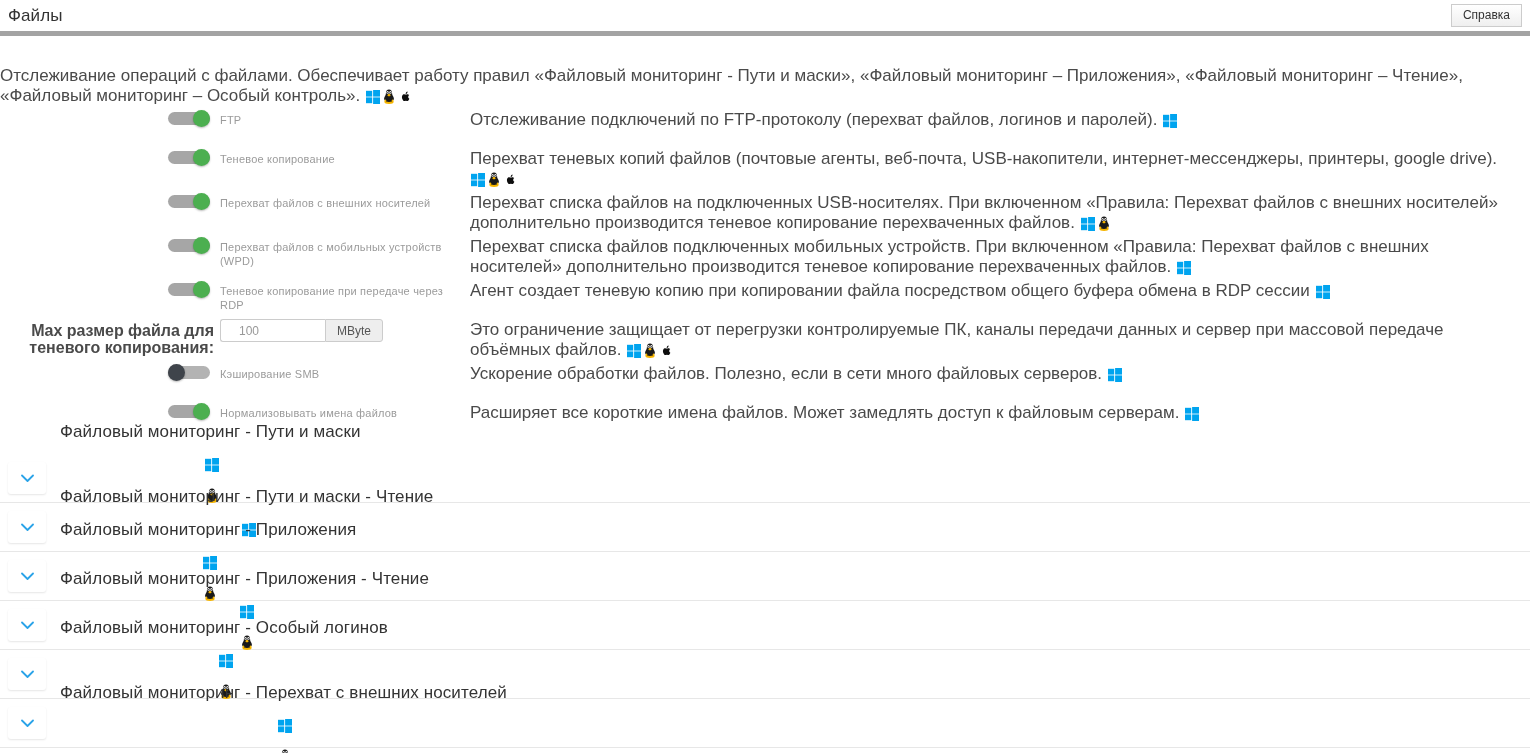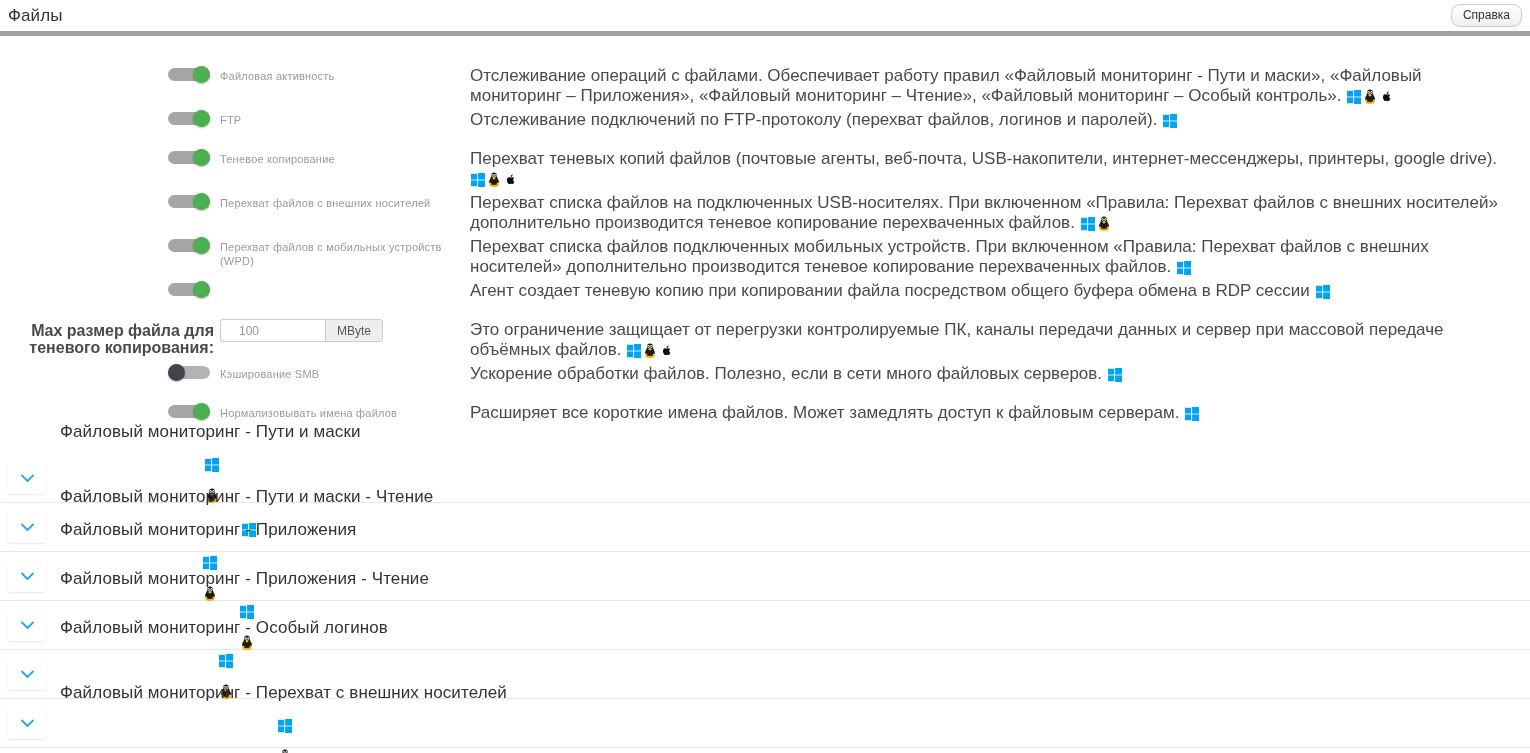--- a/index.html
+++ b/index.html
@@ -27,21 +27,21 @@
     letter-spacing: .1px;
   }
   .help-btn {
     position: absolute;
     right: 8px;
     top: 4px;
     font-size: 12px;
     color: #333333;
     background: linear-gradient(#ffffff, #efefef);
     border: 1px solid #cccccc;
-    border-radius: 9px;
+    border-radius: 0;
     padding: 4px 11px 5px 11px;
     cursor: pointer;
     line-height: 1;
   }
 
   
   .settings {
     padding-top: 26px;
   }
   .row {
@@ -206,150 +206,142 @@
 </head>
 <body>
 
 <div class="header">
   <div class="page-title">Файлы</div>
   <button class="help-btn">Справка</button>
 </div>
 
 <div class="settings" id="settings-list">
     <div class="row">
+      <div class="desc-cell"><span>Отслеживание операций с файлами. Обеспечивает работу правил «Файловый мониторинг - Пути и маски», «Файловый мониторинг – Приложения», «Файловый мониторинг – Чтение», «Файловый мониторинг – Особый контроль».</span> <span class="os"><svg width="14" height="14" viewBox="0 0 14 14">
+            <rect x="0" y="0.8" width="6.2" height="5.8" fill="#00a4ef"></rect>
+            <rect x="7.1" y="0" width="6.9" height="6.6" fill="#00a4ef"></rect>
+            <rect x="0" y="7.4" width="6.2" height="5.8" fill="#00a4ef"></rect>
+            <rect x="7.1" y="7.4" width="6.9" height="6.6" fill="#00a4ef"></rect>
+          </svg></span><span class="os"><svg width="14" height="15" viewBox="0 0 14 15">
+            <ellipse cx="7" cy="13" rx="4.6" ry="1.9" fill="#f6b500"></ellipse>
+            <path d="M7 0.6c-2.1 0-3.1 1.7-3.1 3.6 0 1.4-.5 2.3-1.1 3.4C2.1 8.8 1.8 9.9 2.5 11c.8 1.3 2.5 1.9 4.5 1.9s3.7-.6 4.5-1.9c.7-1.1.4-2.2-.3-3.4-.6-1.1-1.1-2-1.1-3.4 0-1.9-1-3.6-3.1-3.6z" fill="#1a1a1a"></path>
+            <ellipse cx="5.6" cy="3.5" rx="1.15" ry="1.5" fill="#ffffff"></ellipse>
+            <ellipse cx="8.4" cy="3.5" rx="1.15" ry="1.5" fill="#ffffff"></ellipse>
+            <ellipse cx="5.75" cy="3.8" rx=".55" ry=".75" fill="#111111"></ellipse>
+            <ellipse cx="8.25" cy="3.8" rx=".55" ry=".75" fill="#111111"></ellipse>
+            <path d="M7 5.1c-.9 0-1.6.6-1.6 1.2 0 .5.7 1 1.6 1s1.6-.5 1.6-1c0-.6-.7-1.2-1.6-1.2z" fill="#f6b500"></path>
+            <path d="M3.3 10.2c-.6 1-1 1.9-.6 2.3.4.4 1.2-.2 1.8-1.1z" fill="#f6b500"></path>
+            <path d="M10.7 10.2c.6 1 1 1.9.6 2.3-.4.4-1.2-.2-1.8-1.1z" fill="#f6b500"></path>
+          </svg></span><span class="os"><svg width="15" height="15" viewBox="0 0 15 15">
+            <circle cx="7.5" cy="7.5" r="7.5" fill="#ffffff"></circle>
+            <path d="M10.2 8.1c0-1.3.9-1.9 1-2-.5-.8-1.4-.9-1.7-.9-.7-.1-1.4.4-1.8.4-.4 0-.9-.4-1.5-.4-.8 0-1.5.5-1.9 1.2-.8 1.4-.2 3.5.6 4.6.4.6.8 1.2 1.4 1.1.6 0 .8-.4 1.5-.4s.9.4 1.5.4c.6 0 1-.6 1.4-1.1.4-.6.6-1.2.6-1.3 0 0-1.1-.4-1.1-1.6z" fill="#0d0d0d"></path>
+            <path d="M9.1 4.2c.3-.4.5-1 .5-1.6-.5 0-1.1.3-1.4.7-.3.4-.6 1-.5 1.6.6.1 1.1-.3 1.4-.7z" fill="#0d0d0d"></path>
+          </svg></span></div>
+    </div>
+    <div class="row">
       <div class="row-left">
         <div class="toggle-cell">
           <span class="switch" role="switch">
             <span class="track"></span>
             <span class="knob"></span>
           </span>
         </div>
-        <div class="label-cell">Файловая активность</div>
-      </div>
-      <div class="desc-cell"><span>Отслеживание операций с файлами. Обеспечивает работу правил «Файловый мониторинг - Пути и маски», «Файловый мониторинг – Приложения», «Файловый мониторинг – Чтение», «Файловый мониторинг – Особый контроль».</span> <span class="os"><svg width="14" height="14" viewBox="0 0 14 14">
-            <rect x="0" y="0.8" width="6.2" height="5.8" fill="#00a4ef"></rect>
-            <rect x="7.1" y="0" width="6.9" height="6.6" fill="#00a4ef"></rect>
-            <rect x="0" y="7.4" width="6.2" height="5.8" fill="#00a4ef"></rect>
-            <rect x="7.1" y="7.4" width="6.9" height="6.6" fill="#00a4ef"></rect>
-          </svg></span><span class="os"><svg width="14" height="15" viewBox="0 0 14 15">
-            <ellipse cx="7" cy="13" rx="4.6" ry="1.9" fill="#f6b500"></ellipse>
-            <path d="M7 0.6c-2.1 0-3.1 1.7-3.1 3.6 0 1.4-.5 2.3-1.1 3.4C2.1 8.8 1.8 9.9 2.5 11c.8 1.3 2.5 1.9 4.5 1.9s3.7-.6 4.5-1.9c.7-1.1.4-2.2-.3-3.4-.6-1.1-1.1-2-1.1-3.4 0-1.9-1-3.6-3.1-3.6z" fill="#1a1a1a"></path>
-            <ellipse cx="5.6" cy="3.5" rx="1.15" ry="1.5" fill="#ffffff"></ellipse>
-            <ellipse cx="8.4" cy="3.5" rx="1.15" ry="1.5" fill="#ffffff"></ellipse>
-            <ellipse cx="5.75" cy="3.8" rx=".55" ry=".75" fill="#111111"></ellipse>
-            <ellipse cx="8.25" cy="3.8" rx=".55" ry=".75" fill="#111111"></ellipse>
-            <path d="M7 5.1c-.9 0-1.6.6-1.6 1.2 0 .5.7 1 1.6 1s1.6-.5 1.6-1c0-.6-.7-1.2-1.6-1.2z" fill="#f6b500"></path>
-            <path d="M3.3 10.2c-.6 1-1 1.9-.6 2.3.4.4 1.2-.2 1.8-1.1z" fill="#f6b500"></path>
-            <path d="M10.7 10.2c.6 1 1 1.9.6 2.3-.4.4-1.2-.2-1.8-1.1z" fill="#f6b500"></path>
-          </svg></span><span class="os"><svg width="15" height="15" viewBox="0 0 15 15">
-            <circle cx="7.5" cy="7.5" r="7.5" fill="#ffffff"></circle>
-            <path d="M10.2 8.1c0-1.3.9-1.9 1-2-.5-.8-1.4-.9-1.7-.9-.7-.1-1.4.4-1.8.4-.4 0-.9-.4-1.5-.4-.8 0-1.5.5-1.9 1.2-.8 1.4-.2 3.5.6 4.6.4.6.8 1.2 1.4 1.1.6 0 .8-.4 1.5-.4s.9.4 1.5.4c.6 0 1-.6 1.4-1.1.4-.6.6-1.2.6-1.3 0 0-1.1-.4-1.1-1.6z" fill="#0d0d0d"></path>
-            <path d="M9.1 4.2c.3-.4.5-1 .5-1.6-.5 0-1.1.3-1.4.7-.3.4-.6 1-.5 1.6.6.1 1.1-.3 1.4-.7z" fill="#0d0d0d"></path>
+        <div class="label-cell">FTP</div>
+      </div>
+      <div class="desc-cell"><span>Отслеживание подключений по FTP-протоколу (перехват файлов, логинов и паролей).</span> <span class="os"><svg width="14" height="14" viewBox="0 0 14 14">
+            <rect x="0" y="0.8" width="6.2" height="5.8" fill="#00a4ef"></rect>
+            <rect x="7.1" y="0" width="6.9" height="6.6" fill="#00a4ef"></rect>
+            <rect x="0" y="7.4" width="6.2" height="5.8" fill="#00a4ef"></rect>
+            <rect x="7.1" y="7.4" width="6.9" height="6.6" fill="#00a4ef"></rect>
           </svg></span></div>
     </div>
     <div class="row">
       <div class="row-left">
         <div class="toggle-cell">
           <span class="switch" role="switch">
             <span class="track"></span>
             <span class="knob"></span>
           </span>
         </div>
-        <div class="label-cell">FTP</div>
-      </div>
-      <div class="desc-cell"><span>Отслеживание подключений по FTP-протоколу (перехват файлов, логинов и паролей).</span> <span class="os"><svg width="14" height="14" viewBox="0 0 14 14">
-            <rect x="0" y="0.8" width="6.2" height="5.8" fill="#00a4ef"></rect>
-            <rect x="7.1" y="0" width="6.9" height="6.6" fill="#00a4ef"></rect>
-            <rect x="0" y="7.4" width="6.2" height="5.8" fill="#00a4ef"></rect>
-            <rect x="7.1" y="7.4" width="6.9" height="6.6" fill="#00a4ef"></rect>
+        <div class="label-cell">Теневое копирование</div>
+      </div>
+      <div class="desc-cell"><span>Перехват теневых копий файлов (почтовые агенты, веб-почта, USB-накопители, интернет-мессенджеры, принтеры, google drive).</span> <span class="os"><svg width="14" height="14" viewBox="0 0 14 14">
+            <rect x="0" y="0.8" width="6.2" height="5.8" fill="#00a4ef"></rect>
+            <rect x="7.1" y="0" width="6.9" height="6.6" fill="#00a4ef"></rect>
+            <rect x="0" y="7.4" width="6.2" height="5.8" fill="#00a4ef"></rect>
+            <rect x="7.1" y="7.4" width="6.9" height="6.6" fill="#00a4ef"></rect>
+          </svg></span><span class="os"><svg width="14" height="15" viewBox="0 0 14 15">
+            <ellipse cx="7" cy="13" rx="4.6" ry="1.9" fill="#f6b500"></ellipse>
+            <path d="M7 0.6c-2.1 0-3.1 1.7-3.1 3.6 0 1.4-.5 2.3-1.1 3.4C2.1 8.8 1.8 9.9 2.5 11c.8 1.3 2.5 1.9 4.5 1.9s3.7-.6 4.5-1.9c.7-1.1.4-2.2-.3-3.4-.6-1.1-1.1-2-1.1-3.4 0-1.9-1-3.6-3.1-3.6z" fill="#1a1a1a"></path>
+            <ellipse cx="5.6" cy="3.5" rx="1.15" ry="1.5" fill="#ffffff"></ellipse>
+            <ellipse cx="8.4" cy="3.5" rx="1.15" ry="1.5" fill="#ffffff"></ellipse>
+            <ellipse cx="5.75" cy="3.8" rx=".55" ry=".75" fill="#111111"></ellipse>
+            <ellipse cx="8.25" cy="3.8" rx=".55" ry=".75" fill="#111111"></ellipse>
+            <path d="M7 5.1c-.9 0-1.6.6-1.6 1.2 0 .5.7 1 1.6 1s1.6-.5 1.6-1c0-.6-.7-1.2-1.6-1.2z" fill="#f6b500"></path>
+            <path d="M3.3 10.2c-.6 1-1 1.9-.6 2.3.4.4 1.2-.2 1.8-1.1z" fill="#f6b500"></path>
+            <path d="M10.7 10.2c.6 1 1 1.9.6 2.3-.4.4-1.2-.2-1.8-1.1z" fill="#f6b500"></path>
+          </svg></span><span class="os"><svg width="15" height="15" viewBox="0 0 15 15">
+            <circle cx="7.5" cy="7.5" r="7.5" fill="#ffffff"></circle>
+            <path d="M10.2 8.1c0-1.3.9-1.9 1-2-.5-.8-1.4-.9-1.7-.9-.7-.1-1.4.4-1.8.4-.4 0-.9-.4-1.5-.4-.8 0-1.5.5-1.9 1.2-.8 1.4-.2 3.5.6 4.6.4.6.8 1.2 1.4 1.1.6 0 .8-.4 1.5-.4s.9.4 1.5.4c.6 0 1-.6 1.4-1.1.4-.6.6-1.2.6-1.3 0 0-1.1-.4-1.1-1.6z" fill="#0d0d0d"></path>
+            <path d="M9.1 4.2c.3-.4.5-1 .5-1.6-.5 0-1.1.3-1.4.7-.3.4-.6 1-.5 1.6.6.1 1.1-.3 1.4-.7z" fill="#0d0d0d"></path>
           </svg></span></div>
     </div>
     <div class="row">
       <div class="row-left">
         <div class="toggle-cell">
           <span class="switch" role="switch">
             <span class="track"></span>
             <span class="knob"></span>
           </span>
         </div>
-        <div class="label-cell">Теневое копирование</div>
-      </div>
-      <div class="desc-cell"><span>Перехват теневых копий файлов (почтовые агенты, веб-почта, USB-накопители, интернет-мессенджеры, принтеры, google drive).</span> <span class="os"><svg width="14" height="14" viewBox="0 0 14 14">
+        <div class="label-cell">Перехват файлов с внешних носителей</div>
+      </div>
+      <div class="desc-cell"><span>Перехват списка файлов на подключенных USB-носителях. При включенном «Правила: Перехват файлов с внешних носителей» дополнительно производится теневое копирование перехваченных файлов.</span> <span class="os"><svg width="14" height="14" viewBox="0 0 14 14">
             <rect x="0" y="0.8" width="6.2" height="5.8" fill="#00a4ef"></rect>
             <rect x="7.1" y="0" width="6.9" height="6.6" fill="#00a4ef"></rect>
             <rect x="0" y="7.4" width="6.2" height="5.8" fill="#00a4ef"></rect>
             <rect x="7.1" y="7.4" width="6.9" height="6.6" fill="#00a4ef"></rect>
           </svg></span><span class="os"><svg width="14" height="15" viewBox="0 0 14 15">
             <ellipse cx="7" cy="13" rx="4.6" ry="1.9" fill="#f6b500"></ellipse>
             <path d="M7 0.6c-2.1 0-3.1 1.7-3.1 3.6 0 1.4-.5 2.3-1.1 3.4C2.1 8.8 1.8 9.9 2.5 11c.8 1.3 2.5 1.9 4.5 1.9s3.7-.6 4.5-1.9c.7-1.1.4-2.2-.3-3.4-.6-1.1-1.1-2-1.1-3.4 0-1.9-1-3.6-3.1-3.6z" fill="#1a1a1a"></path>
             <ellipse cx="5.6" cy="3.5" rx="1.15" ry="1.5" fill="#ffffff"></ellipse>
             <ellipse cx="8.4" cy="3.5" rx="1.15" ry="1.5" fill="#ffffff"></ellipse>
             <ellipse cx="5.75" cy="3.8" rx=".55" ry=".75" fill="#111111"></ellipse>
             <ellipse cx="8.25" cy="3.8" rx=".55" ry=".75" fill="#111111"></ellipse>
             <path d="M7 5.1c-.9 0-1.6.6-1.6 1.2 0 .5.7 1 1.6 1s1.6-.5 1.6-1c0-.6-.7-1.2-1.6-1.2z" fill="#f6b500"></path>
             <path d="M3.3 10.2c-.6 1-1 1.9-.6 2.3.4.4 1.2-.2 1.8-1.1z" fill="#f6b500"></path>
             <path d="M10.7 10.2c.6 1 1 1.9.6 2.3-.4.4-1.2-.2-1.8-1.1z" fill="#f6b500"></path>
-          </svg></span><span class="os"><svg width="15" height="15" viewBox="0 0 15 15">
-            <circle cx="7.5" cy="7.5" r="7.5" fill="#ffffff"></circle>
-            <path d="M10.2 8.1c0-1.3.9-1.9 1-2-.5-.8-1.4-.9-1.7-.9-.7-.1-1.4.4-1.8.4-.4 0-.9-.4-1.5-.4-.8 0-1.5.5-1.9 1.2-.8 1.4-.2 3.5.6 4.6.4.6.8 1.2 1.4 1.1.6 0 .8-.4 1.5-.4s.9.4 1.5.4c.6 0 1-.6 1.4-1.1.4-.6.6-1.2.6-1.3 0 0-1.1-.4-1.1-1.6z" fill="#0d0d0d"></path>
-            <path d="M9.1 4.2c.3-.4.5-1 .5-1.6-.5 0-1.1.3-1.4.7-.3.4-.6 1-.5 1.6.6.1 1.1-.3 1.4-.7z" fill="#0d0d0d"></path>
           </svg></span></div>
     </div>
     <div class="row">
       <div class="row-left">
         <div class="toggle-cell">
           <span class="switch" role="switch">
             <span class="track"></span>
             <span class="knob"></span>
           </span>
         </div>
-        <div class="label-cell">Перехват файлов с внешних носителей</div>
-      </div>
-      <div class="desc-cell"><span>Перехват списка файлов на подключенных USB-носителях. При включенном «Правила: Перехват файлов с внешних носителей» дополнительно производится теневое копирование перехваченных файлов.</span> <span class="os"><svg width="14" height="14" viewBox="0 0 14 14">
-            <rect x="0" y="0.8" width="6.2" height="5.8" fill="#00a4ef"></rect>
-            <rect x="7.1" y="0" width="6.9" height="6.6" fill="#00a4ef"></rect>
-            <rect x="0" y="7.4" width="6.2" height="5.8" fill="#00a4ef"></rect>
-            <rect x="7.1" y="7.4" width="6.9" height="6.6" fill="#00a4ef"></rect>
-          </svg></span><span class="os"><svg width="14" height="15" viewBox="0 0 14 15">
-            <ellipse cx="7" cy="13" rx="4.6" ry="1.9" fill="#f6b500"></ellipse>
-            <path d="M7 0.6c-2.1 0-3.1 1.7-3.1 3.6 0 1.4-.5 2.3-1.1 3.4C2.1 8.8 1.8 9.9 2.5 11c.8 1.3 2.5 1.9 4.5 1.9s3.7-.6 4.5-1.9c.7-1.1.4-2.2-.3-3.4-.6-1.1-1.1-2-1.1-3.4 0-1.9-1-3.6-3.1-3.6z" fill="#1a1a1a"></path>
-            <ellipse cx="5.6" cy="3.5" rx="1.15" ry="1.5" fill="#ffffff"></ellipse>
-            <ellipse cx="8.4" cy="3.5" rx="1.15" ry="1.5" fill="#ffffff"></ellipse>
-            <ellipse cx="5.75" cy="3.8" rx=".55" ry=".75" fill="#111111"></ellipse>
-            <ellipse cx="8.25" cy="3.8" rx=".55" ry=".75" fill="#111111"></ellipse>
-            <path d="M7 5.1c-.9 0-1.6.6-1.6 1.2 0 .5.7 1 1.6 1s1.6-.5 1.6-1c0-.6-.7-1.2-1.6-1.2z" fill="#f6b500"></path>
-            <path d="M3.3 10.2c-.6 1-1 1.9-.6 2.3.4.4 1.2-.2 1.8-1.1z" fill="#f6b500"></path>
-            <path d="M10.7 10.2c.6 1 1 1.9.6 2.3-.4.4-1.2-.2-1.8-1.1z" fill="#f6b500"></path>
+        <div class="label-cell">Перехват файлов с мобильных устройств (WPD)</div>
+      </div>
+      <div class="desc-cell"><span>Перехват списка файлов подключенных мобильных устройств. При включенном «Правила: Перехват файлов с внешних носителей» дополнительно производится теневое копирование перехваченных файлов.</span> <span class="os"><svg width="14" height="14" viewBox="0 0 14 14">
+            <rect x="0" y="0.8" width="6.2" height="5.8" fill="#00a4ef"></rect>
+            <rect x="7.1" y="0" width="6.9" height="6.6" fill="#00a4ef"></rect>
+            <rect x="0" y="7.4" width="6.2" height="5.8" fill="#00a4ef"></rect>
+            <rect x="7.1" y="7.4" width="6.9" height="6.6" fill="#00a4ef"></rect>
           </svg></span></div>
     </div>
     <div class="row">
       <div class="row-left">
         <div class="toggle-cell">
           <span class="switch" role="switch">
             <span class="track"></span>
             <span class="knob"></span>
           </span>
         </div>
-        <div class="label-cell">Перехват файлов с мобильных устройств (WPD)</div>
-      </div>
-      <div class="desc-cell"><span>Перехват списка файлов подключенных мобильных устройств. При включенном «Правила: Перехват файлов с внешних носителей» дополнительно производится теневое копирование перехваченных файлов.</span> <span class="os"><svg width="14" height="14" viewBox="0 0 14 14">
-            <rect x="0" y="0.8" width="6.2" height="5.8" fill="#00a4ef"></rect>
-            <rect x="7.1" y="0" width="6.9" height="6.6" fill="#00a4ef"></rect>
-            <rect x="0" y="7.4" width="6.2" height="5.8" fill="#00a4ef"></rect>
-            <rect x="7.1" y="7.4" width="6.9" height="6.6" fill="#00a4ef"></rect>
-          </svg></span></div>
-    </div>
-    <div class="row">
-      <div class="row-left">
-        <div class="toggle-cell">
-          <span class="switch" role="switch">
-            <span class="track"></span>
-            <span class="knob"></span>
-          </span>
-        </div>
+        <div class="label-cell">Теневое копирование при передаче через RDP</div>
       </div>
       <div class="desc-cell"><span>Агент создает теневую копию при копировании файла посредством общего буфера обмена в RDP сессии</span> <span class="os"><svg width="14" height="14" viewBox="0 0 14 14">
             <rect x="0" y="0.8" width="6.2" height="5.8" fill="#00a4ef"></rect>
             <rect x="7.1" y="0" width="6.9" height="6.6" fill="#00a4ef"></rect>
             <rect x="0" y="7.4" width="6.2" height="5.8" fill="#00a4ef"></rect>
             <rect x="7.1" y="7.4" width="6.9" height="6.6" fill="#00a4ef"></rect>
           </svg></span></div>
     </div>
     <div class="row">
       <div class="row-left">

